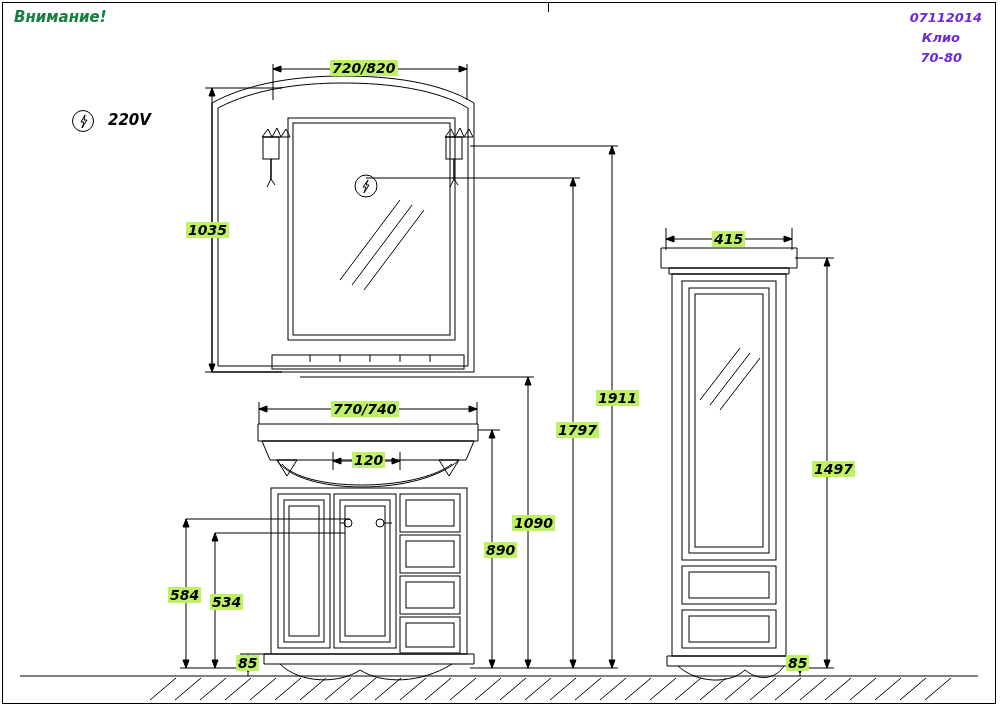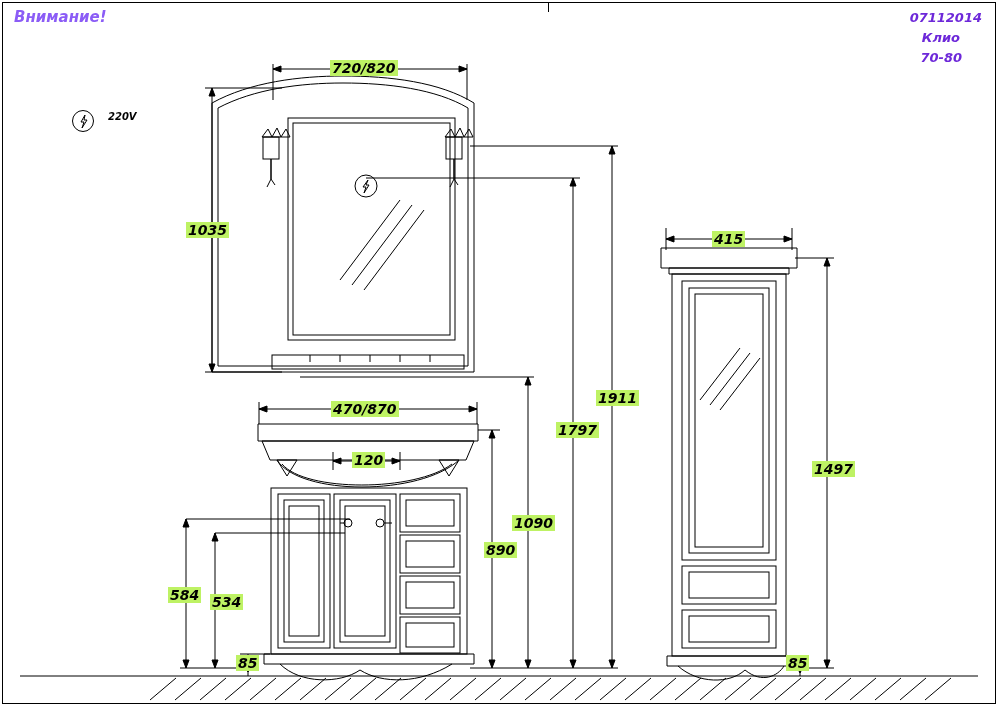--- a/index.html
+++ b/index.html
@@ -24,21 +24,21 @@
     width: 994px;
     height: 702px;
     border: 1px solid #000;
     box-sizing: border-box;
   }
   .warn {
     position: absolute;
     font-style: italic;
     font-weight: bold;
     font-family: "DejaVu Sans", sans-serif;
-    color: #8b5cf6;
+    color: #15803d;
     white-space: nowrap;
   }
   .warn-title { left: 14px; top: 8px; font-size: 15px; }
   .warn-text  { left: 14px; top: 33px; font-size: 15px; }
   .hdr {
     position: absolute;
     right: 18px;
     font-style: italic;
     font-weight: bold;
     font-size: 13px;
@@ -69,21 +69,21 @@
     position: absolute;
     border: 1px solid #000;
     border-radius: 50%;
     box-sizing: border-box;
     background:#fff;
   }
   .volt {
     position: absolute;
     font-style: italic;
     font-weight: bold;
-    font-size: 10px;
+    font-size: 15px;
   }
   svg { position:absolute; left:0; top:0; overflow: visible;}
 </style>
 </head>
 <body>
 
 <div id="sheet" data-name="drawing-sheet">
 
   <div class="frame" data-name="sheet-border"></div>
 
@@ -306,21 +306,21 @@
       <line x1="790" y1="668" x2="834" y2="668"></line>
 
       <line x1="800" y1="656" x2="800" y2="676"></line>
       <path d="M800 659 l-3 6 l6 0 z" fill="#000"></path>
       <path d="M800 673 l-3 -6 l6 0 z" fill="#000"></path>
     </g>
   </svg>
 
   <div class="dim-label" style="left:330px; top:60px;" data-name="dim-mirror-width">720/820</div>
   <div class="dim-label" style="left:186px; top:222px;text-align:right;" data-name="dim-mirror-height">1035</div>
-  <div class="dim-label" style="left:331px; top:401px;" data-name="dim-cabinet-width">470/870</div>
+  <div class="dim-label" style="left:331px; top:401px;" data-name="dim-cabinet-width">770/740</div>
   <div class="dim-label" style="left:352px; top:452px;" data-name="dim-sink-inner-width">120</div>
   <div class="dim-label" style="left:411px; top:233px;" data-name="dim-column-width">415</div>
   <div class="dim-label" style="left:812px; top:461px;" data-name="dim-column-height">1497</div>
   <div class="dim-label" style="left:596px; top:390px;" data-name="dim-total-height">1911</div>
   <div class="dim-label" style="left:556px; top:411px;margin-top:11px;" data-name="dim-socket-height">1797</div>
   <div class="dim-label" style="left:512px; top:515px;" data-name="dim-counter-height">1090</div>
   <div class="dim-label" style="left:484px; top:542px;" data-name="dim-mid-height">890</div>
   <div class="dim-label" style="left:168px; top:587px;" data-name="dim-handle-height-1">584</div>
   <div class="dim-label" style="left:210px; top:594px;text-align:center;" data-name="dim-handle-height-2">534</div>
   <div class="dim-label" style="left:236px; top:655px;" data-name="dim-plinth-left">85</div>

